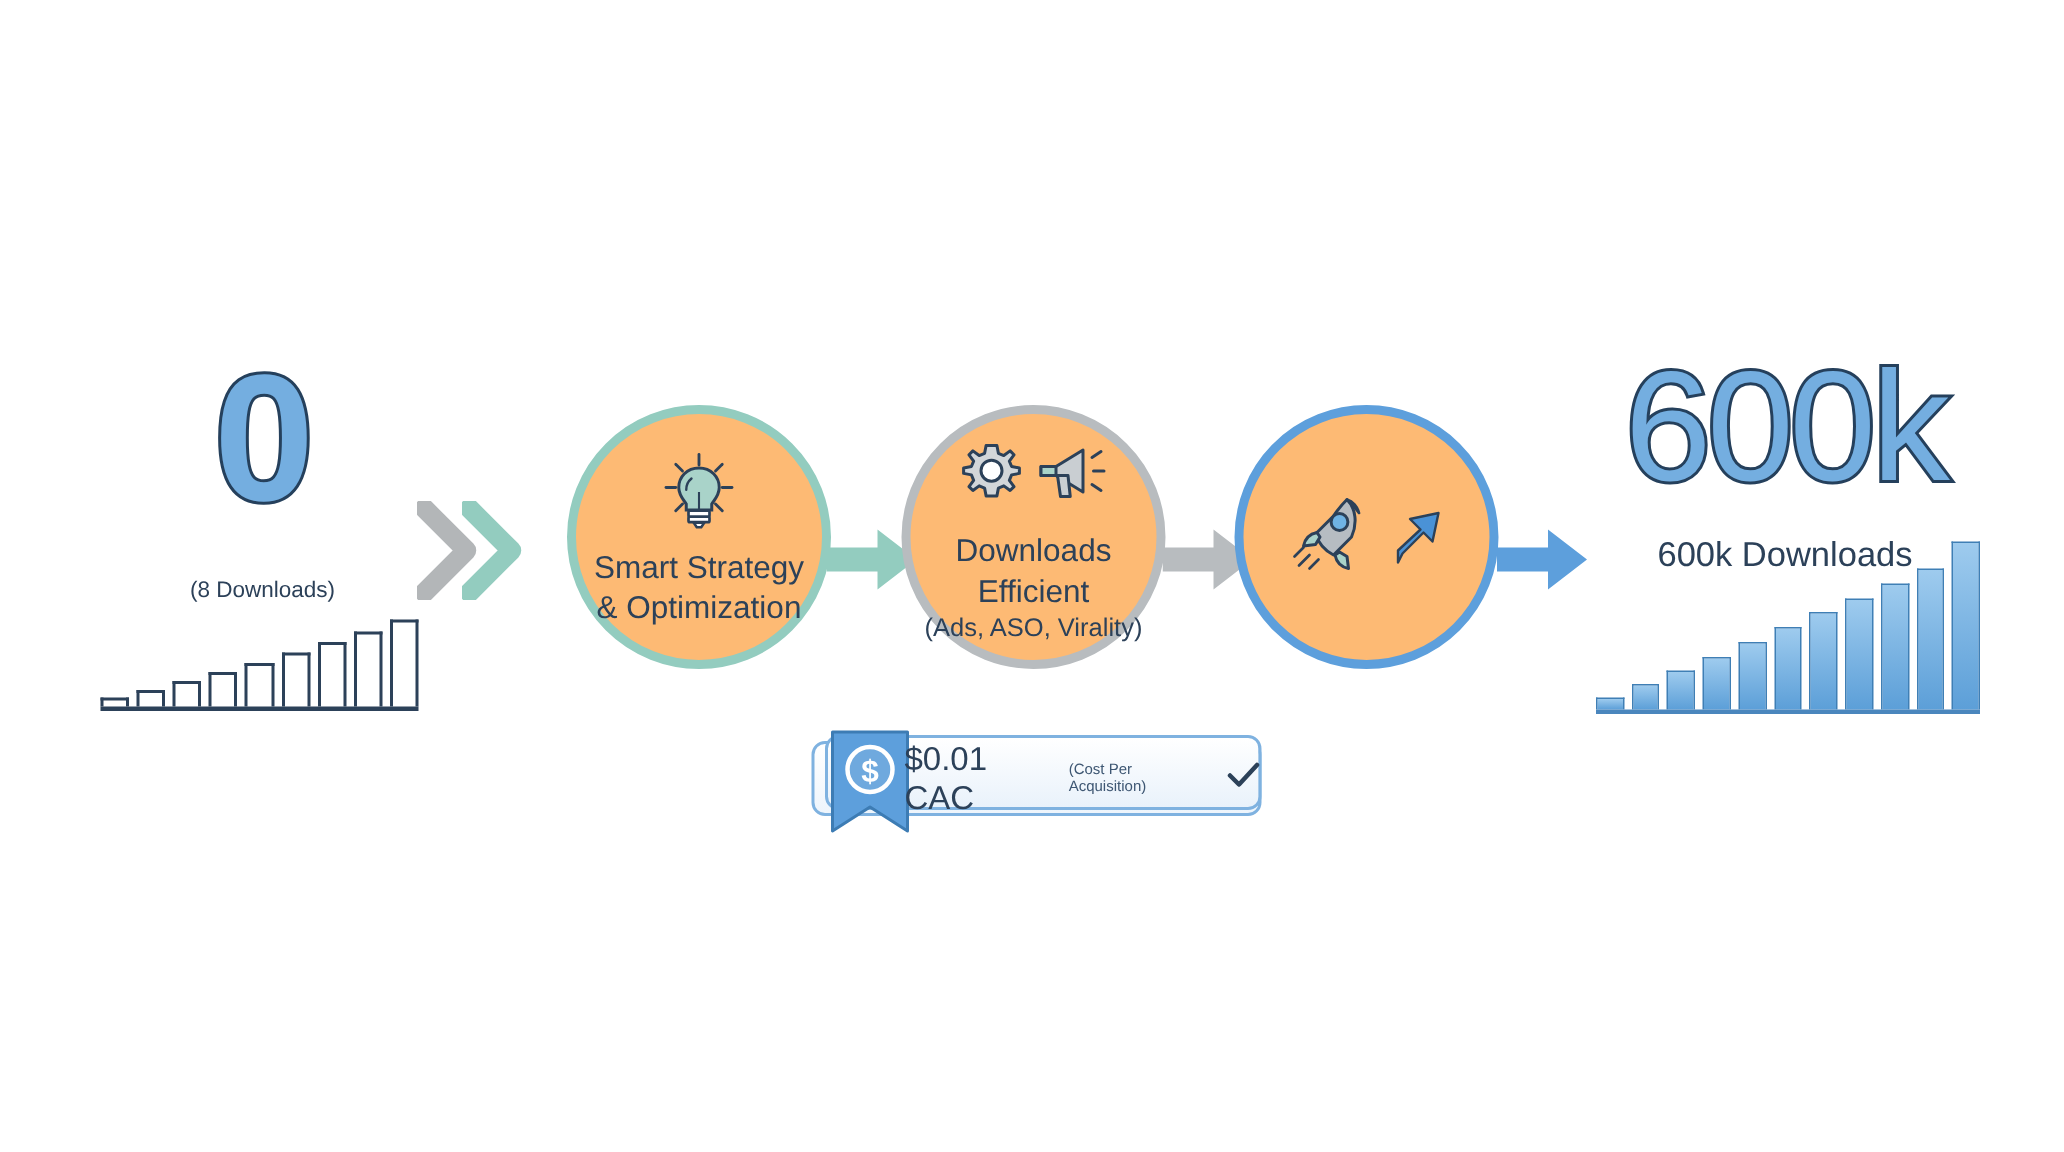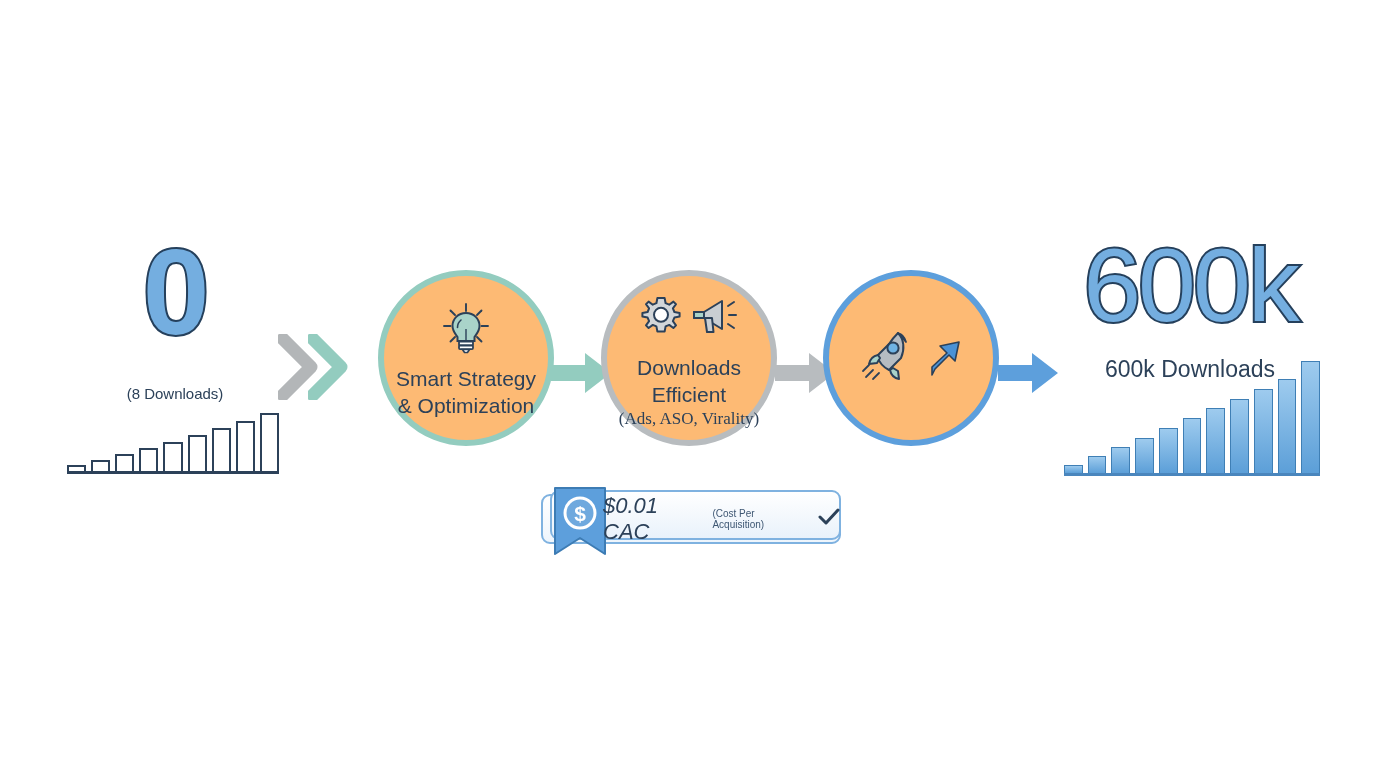--- a/index.html
+++ b/index.html
@@ -52,21 +52,21 @@
     background: #fdba74;
     display: flex; flex-direction: column; align-items: center; justify-content: flex-start;
   }
   .circle-inner {
     position: absolute; left: 0; top: 0; width: 100%; height: 100%;
     display: flex; flex-direction: column; align-items: center; justify-content: center;
     padding-top: 2px;
   }
   .circle-icons { height: 62px; display: flex; align-items: center; justify-content: center; gap: 4px; margin-bottom: 4px; }
   .circle-label { text-align: center; color: #2c4159; font-size: 21px; line-height: 1.3; }
-  .circle-sub { text-align: center; color: #2c4159; font-size: 17px; line-height: 1.3; font-family: Liberation Serif, serif; }
+  .circle-sub { text-align: center; color: #2c4159; font-size: 17px; line-height: 1.3; }
 
   #circle1 { left: 378px; top: 270px; width: 176px; height: 176px; border: 6px solid #93ccbf; }
   #circle2 { left: 601px; top: 270px; width: 176px; height: 176px; border: 6px solid #b8bcbf; }
   #circle3 { left: 823px; top: 270px; width: 176px; height: 176px; border: 6px solid #5d9fdc; }
 
   
   .arrow { position: absolute; width: 62px; height: 48px; }
   #arrow1 { left: 551px; top: 349px; }
   #arrow2 { left: 775px; top: 349px; }
   #arrow3 { left: 998px; top: 349px; }
@@ -81,21 +81,21 @@
   .badge-plate2 {
     position: absolute; left: 9px; top: 4px; width: 291px; height: 50px;
     border: 2px solid #7fb2e0; border-radius: 9px;
     background: linear-gradient(180deg, #ffffff 0%, #e9f2fb 100%);
   }
   .ribbon { position: absolute; left: 12px; top: 0px; width: 54px; height: 70px; }
   .badge-text {
     position: absolute; left: 62px; top: 8px; height: 50px;
     display: flex; align-items: center; gap: 7px;
   }
-  .badge-main { font-size: 22px; color: #2c4159; font-style: italic; }
+  .badge-main { font-size: 22px; color: #2c4159; }
   .badge-note { font-size: 10px; color: #3e5773; }
   .badge-check { margin-left: 6px; }
 
   
   #final-block { position: absolute; left: 1050px; top: 238px; width: 290px; height: 245px; }
   .big-num-600 {
     position: absolute; left: 0; top: -5px; width: 280px;
     text-align: center;
     font-size: 104px; font-weight: 400; line-height: 1;
     color: #74aee0;

